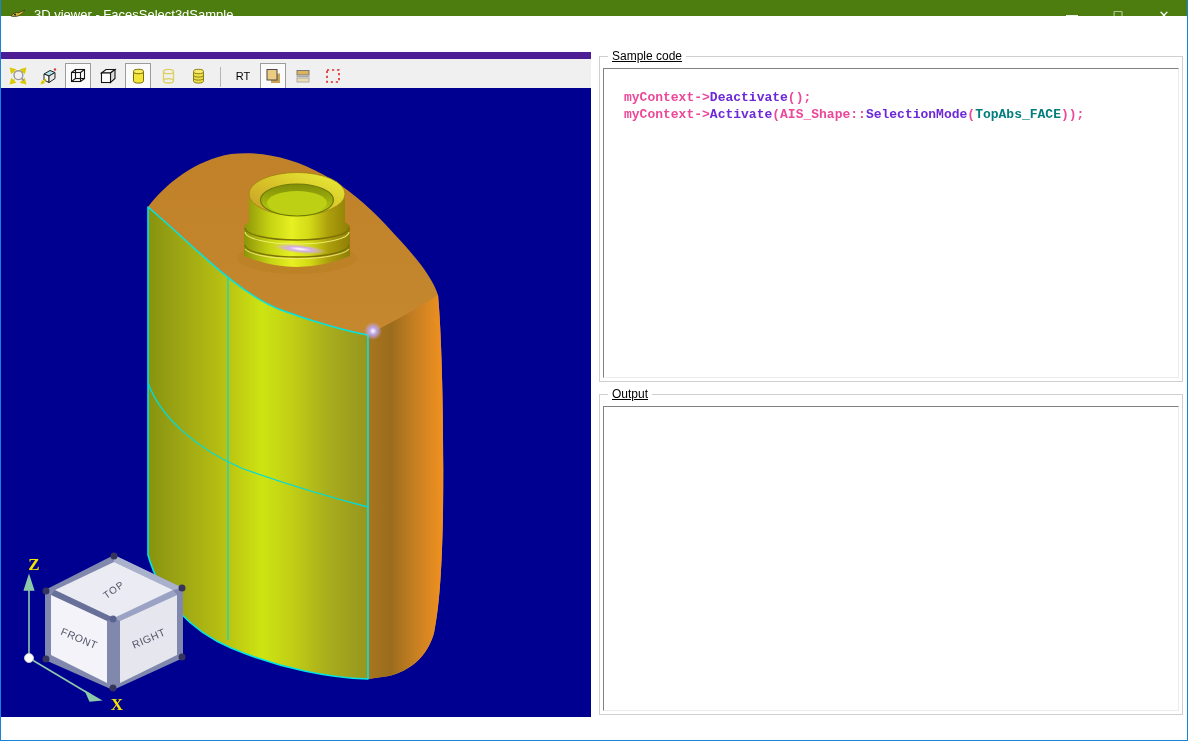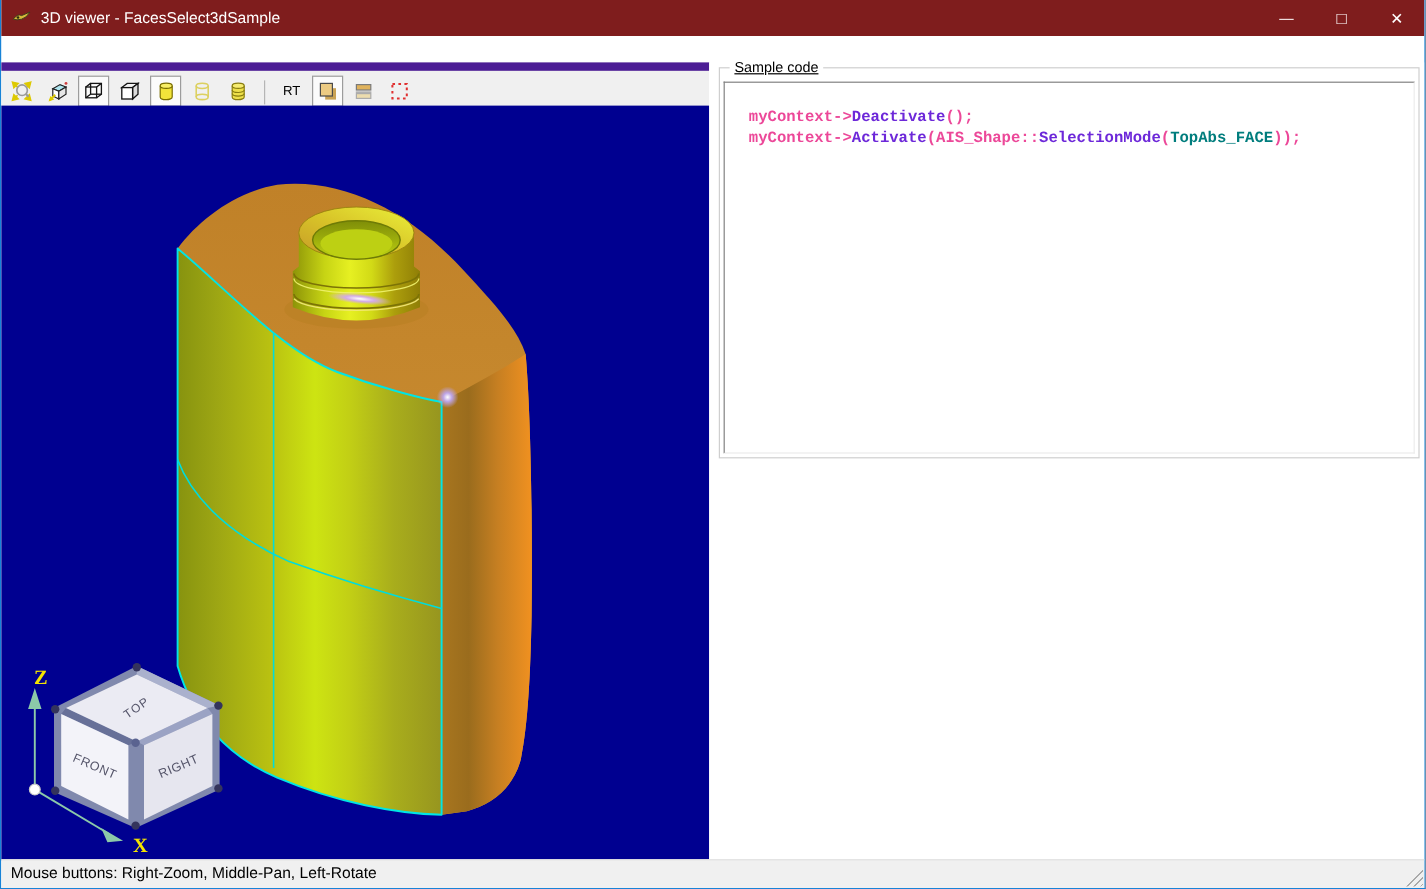--- a/index.html
+++ b/index.html
@@ -1,20 +1,20 @@
 <!DOCTYPE html>
 <html><head>
 <meta charset="utf-8">
 <style>
   html,body{margin:0;padding:0;background:#444;}
   #window{position:relative;width:1188px;height:741px;background:#fff;overflow:hidden;
     font-family:"Liberation Sans",sans-serif;box-sizing:border-box;
     border-left:1px solid #1883d7;border-right:1px solid #1883d7;border-bottom:1px solid #1883d7;}
   
-  .titlebar{position:absolute;top:0;left:0;right:0;height:30px;background:#7f1d1d;}
+  .titlebar{position:absolute;top:0;left:0;right:0;height:16px;background:#4d7c0f;}
   .tb-icon{position:absolute;left:9px;top:7px;width:17px;height:16px;}
   .tb-title{position:absolute;left:33px;top:0;height:30px;line-height:30px;color:#fff;font-size:13px;white-space:nowrap;}
   .tb-btns{position:absolute;right:0;top:0;height:30px;display:flex;}
   .tb-btn{width:46px;height:30px;color:#fff;display:flex;align-items:center;justify-content:center;font-size:13px;cursor:default;}
   .tb-btn.min{font-size:12px;}
   .tb-btn.max{font-size:14px;}
   
   .menubar{position:absolute;top:30px;left:0;right:0;height:22px;background:#f0f0f0;font-size:13px;}
   .menu-item{display:inline-block;padding:3px 8px 0 8px;height:19px;box-sizing:border-box;color:#000;}
   
@@ -255,20 +255,20 @@
     </svg>
   </div>
 
   <div class="rightpane">
     <div class="groupbox group1">
       <span class="group-label">Sample code</span>
       <div class="sunken">
         <div class="code" id="code-area"><div class="code-line"><span class="tok-plain">myContext-&gt;</span><span class="tok-func">Deactivate</span><span class="tok-plain">();</span></div><div class="code-line"><span class="tok-plain">myContext-&gt;</span><span class="tok-func">Activate</span><span class="tok-plain">(</span><span class="tok-type">AIS_Shape</span><span class="tok-plain">::</span><span class="tok-func">SelectionMode</span><span class="tok-plain">(</span><span class="tok-const">TopAbs_FACE</span><span class="tok-plain">));</span></div></div>
       </div>
     </div>
+    <div class="groupbox group2">
+      <span class="group-label">Output</span>
+      <div class="sunken"></div>
+    </div>
   </div>
 
-  <div class="statusbar">
-    <div class="status-text">Mouse buttons: Right-Zoom, Middle-Pan, Left-Rotate</div>
-    <div class="grip"></div>
-  </div>
 
 </div>
 
 </body></html>

